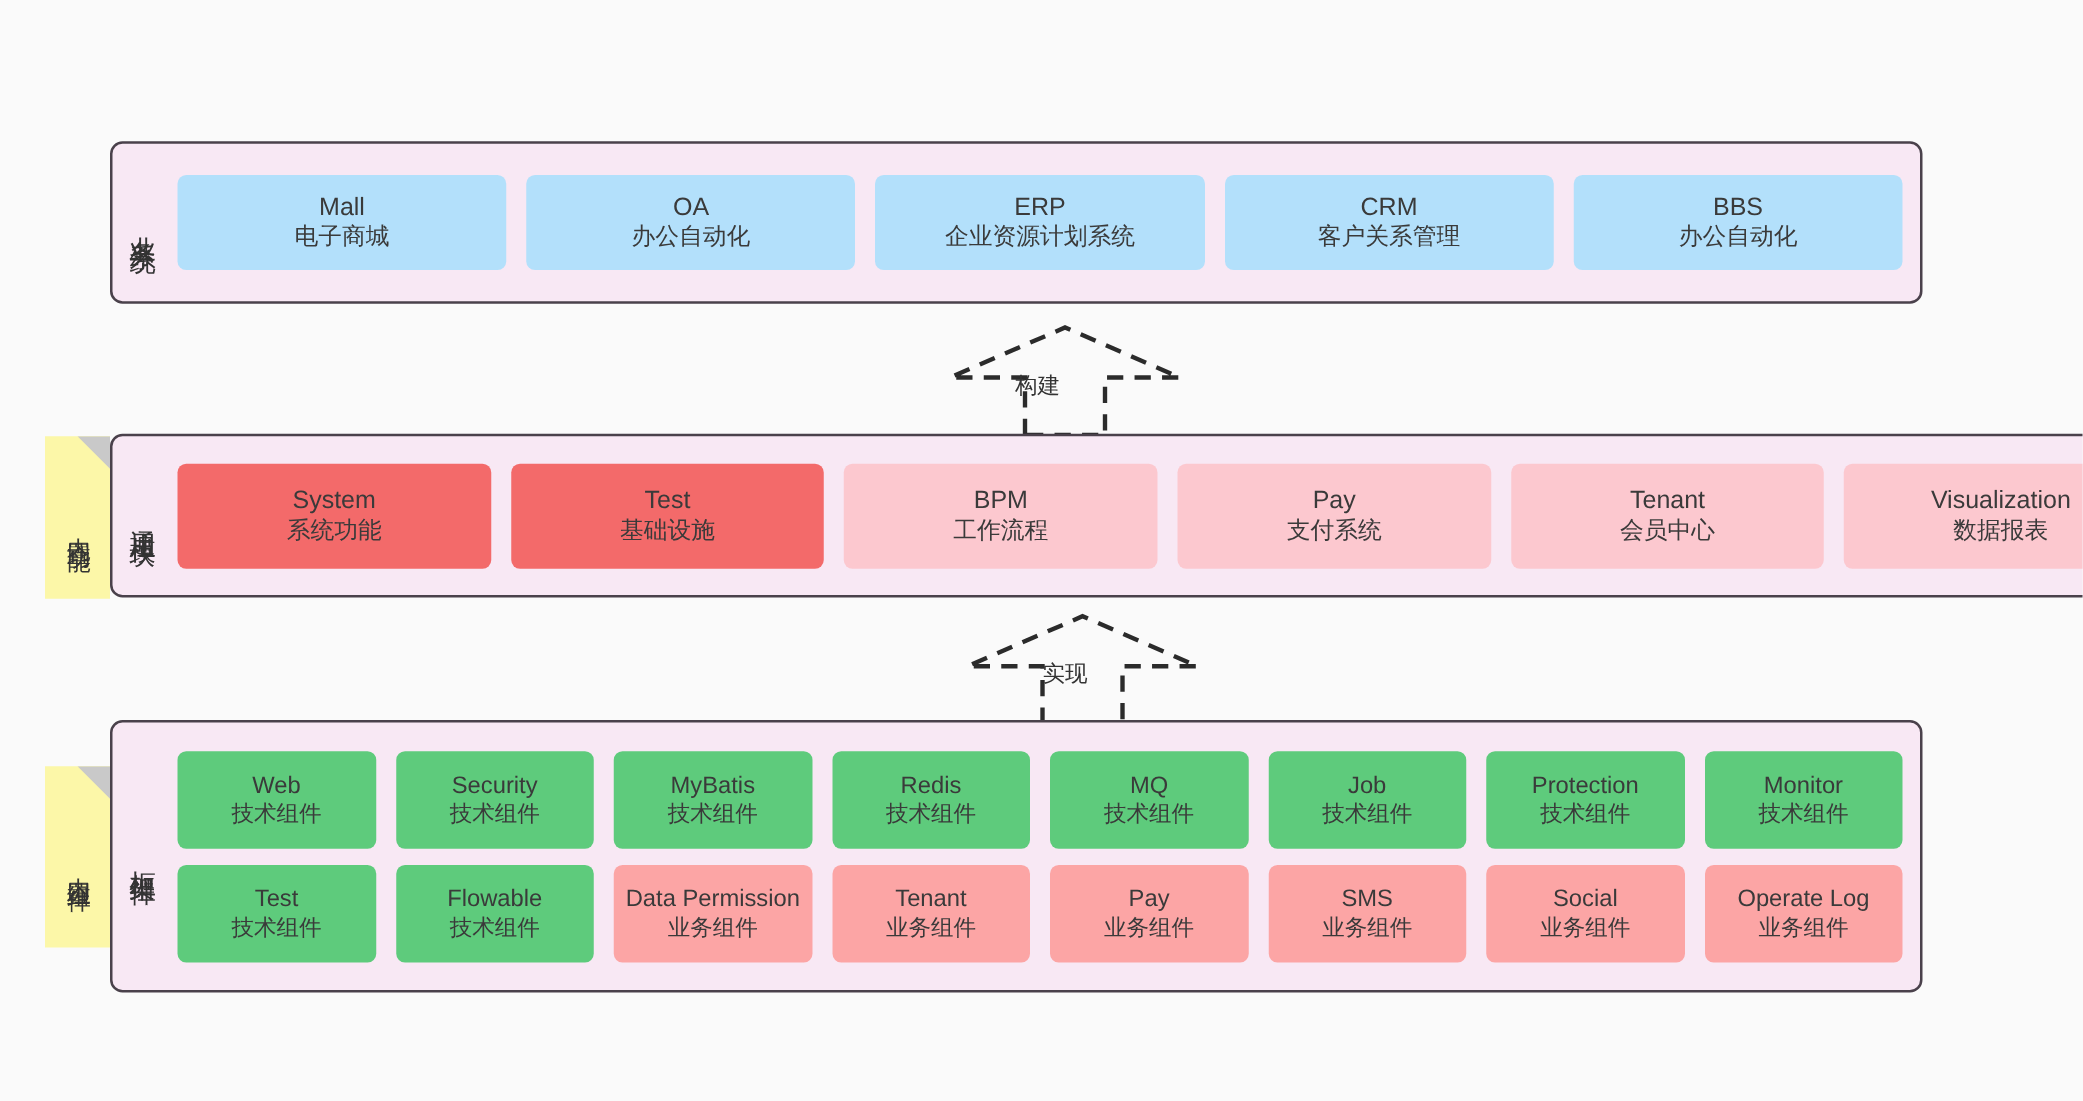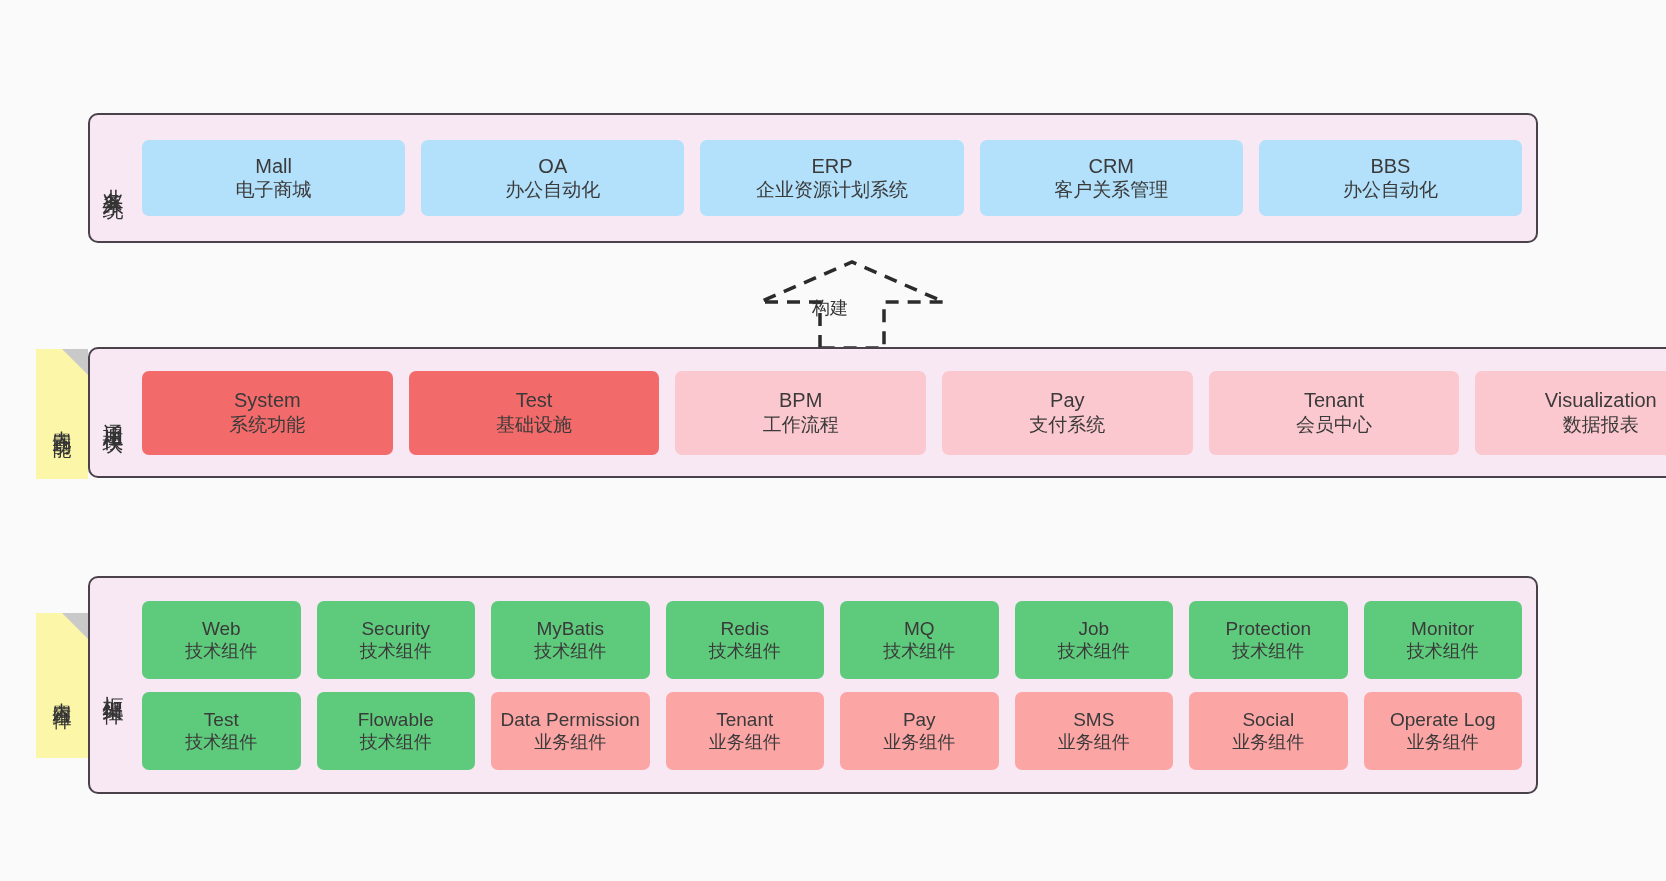--- a/index.html
+++ b/index.html
@@ -246,20 +246,26 @@
           <div class="t-cn">会员中心</div>
         </div>
         <div class="card c-pink">
           <div class="t-en">Visualization</div>
           <div class="t-cn">数据报表</div>
         </div>
       </div>
     </div>
   </div>
 
+  <div class="arrow" id="arrow-impl">
+    <svg width="200" height="95" viewBox="0 0 200 95" fill="none">
+      <path d="M 68 90 L 68 44 L 8 44 L 100 4 L 192 44 L 132 44 L 132 90 Z" stroke="#2b2b2b" stroke-width="3.5" fill="none" stroke-dasharray="13 9" stroke-linejoin="miter"></path>
+    </svg>
+    <div class="arrow-label">实现</div>
+  </div>
 
   <div class="layer" id="layer-framework">
     <div class="layer-title">
       <span>框架组件</span>
     </div>
     <div class="layer-body">
 
       <div class="row">
         <div class="card c-green">
           <div class="t-en">Web</div>

